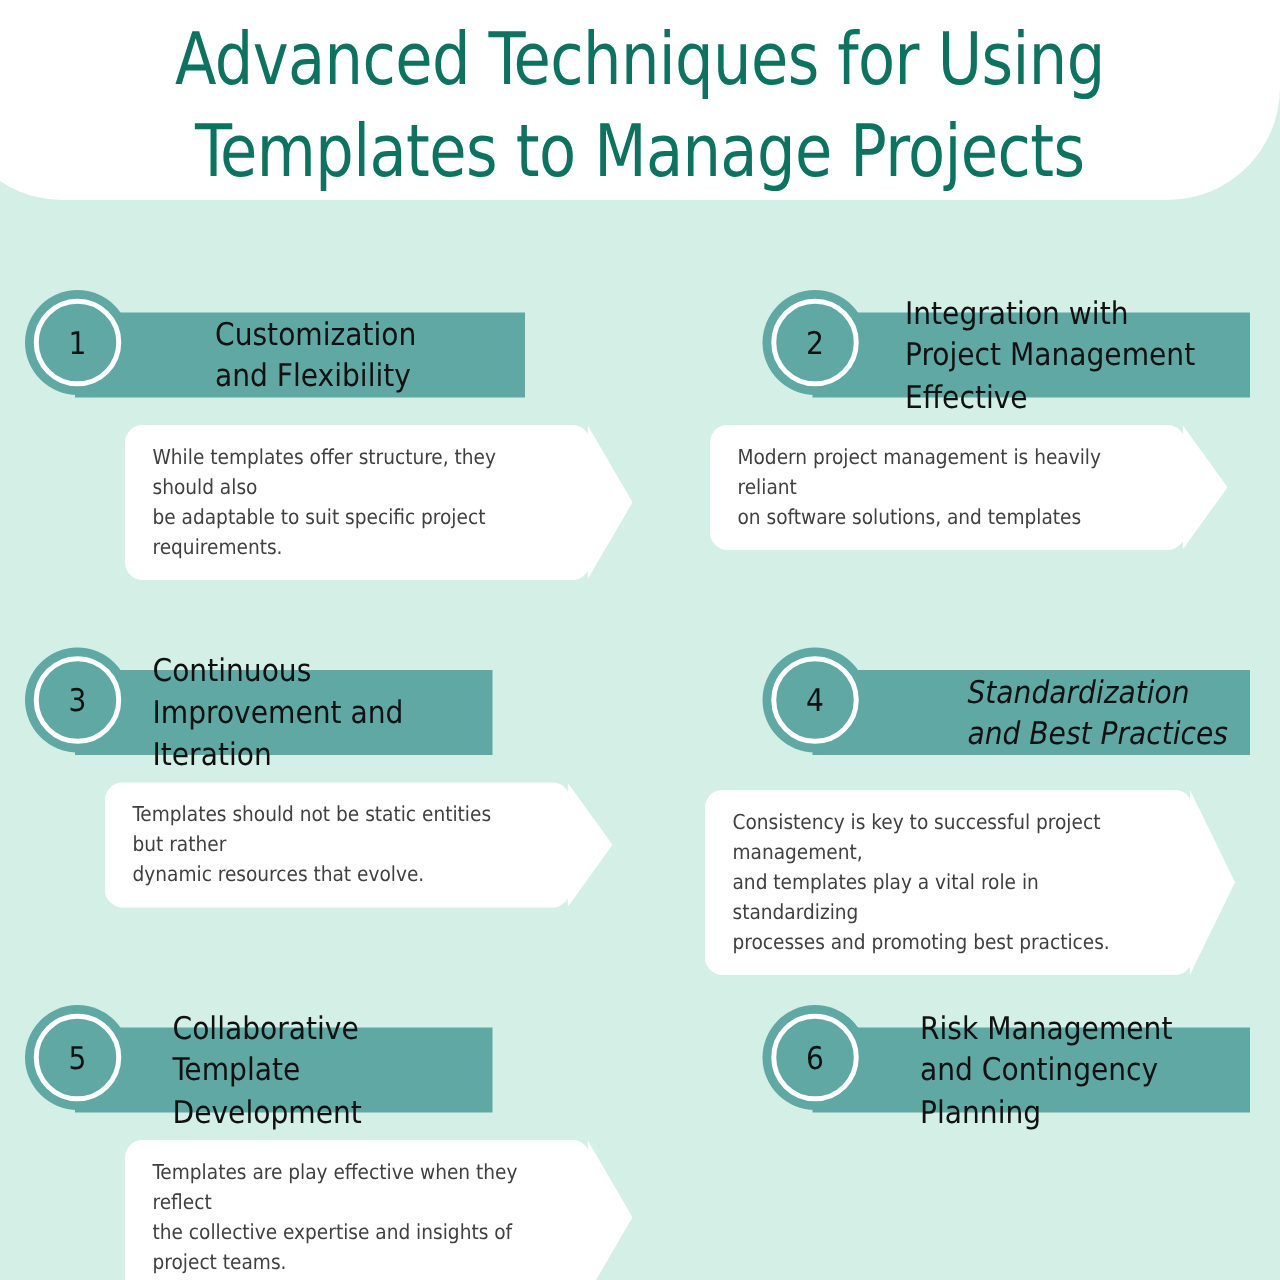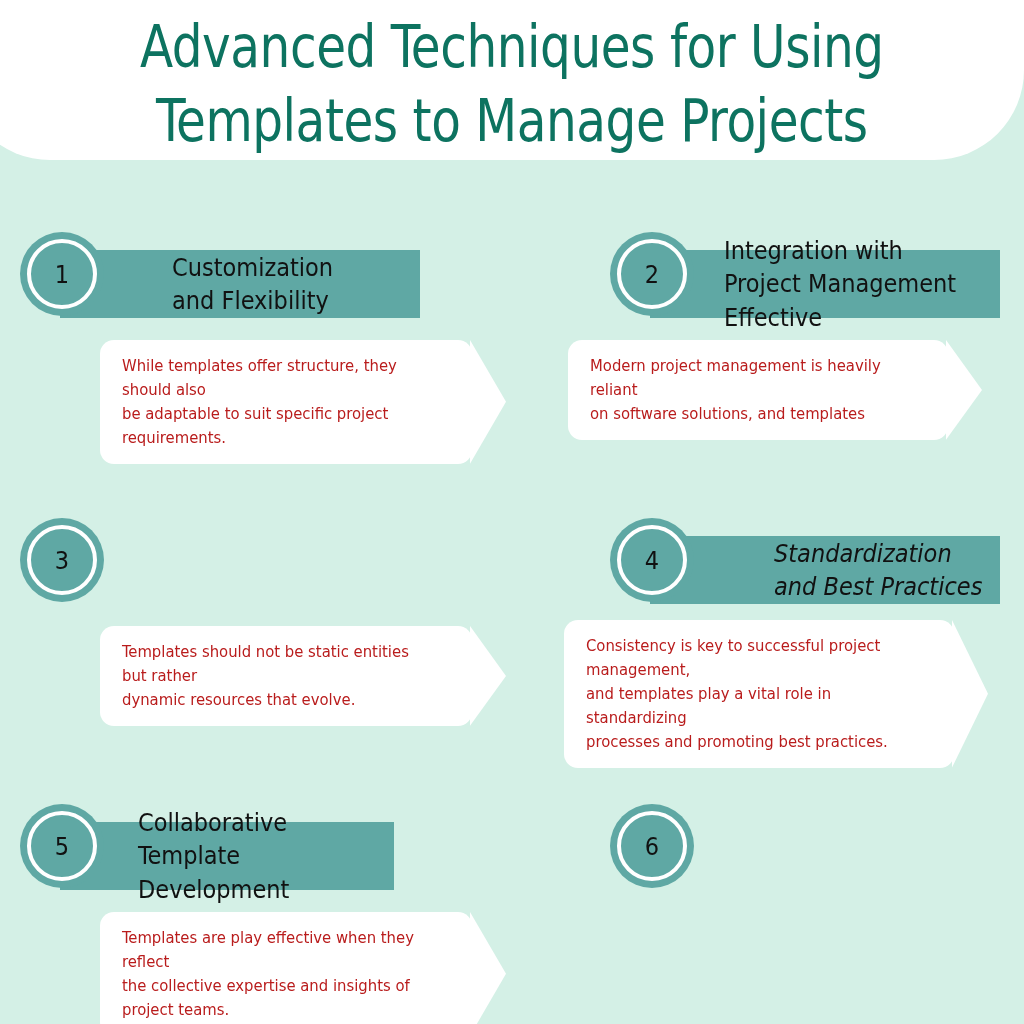--- a/index.html
+++ b/index.html
@@ -131,21 +131,21 @@
     content: "";
     position: absolute;
     right: -34px;
     top: 0;
     bottom: 0;
     width: 36px;
     background: #ffffff;
     clip-path: polygon(0 0, 0 100%, 100% 50%);
   }
   .desc-text {
-    color: #b91c1c;
+    color: #404040;
     font-size: 16.5px;
     line-height: 1.45;
     white-space: pre-line;
     font-family: "DejaVu Sans Condensed", "Liberation Sans Narrow", "Liberation Sans", sans-serif;
   }
 </style>
 </head>
 <body>
 
 <div class="title-card">
@@ -188,41 +188,45 @@
 on software solutions, and templates</div>
       </div>
     </div>
 
   </div>
 
   <div class="row">
 
     <div class="item col-left" style="width:460px;">
       <div class="bar-wrap">
+        <div class="bar" style="width:334px; padding-left:62px;">
+          <div class="bar-title">Continuous
+Improvement and Iteration</div>
+        </div>
         <div class="badge">
           <span class="badge-num">3</span>
         </div>
       </div>
-      <div class="desc" style="margin-left:80px; width:372px; margin-top:22px;align-items:flex-end;">
+      <div class="desc" style="margin-left:64px; width:372px; margin-top:22px;align-items:flex-end;">
         <div class="desc-text">Templates should not be static entities but rather
 dynamic resources that evolve.</div>
       </div>
     </div>
 
     <div class="item col-right" style="width:414px;">
       <div class="bar-wrap">
         <div class="bar" style="width:350px; padding-left:124px;font-style:italic;">
           <div class="bar-title">Standardization
 and Best Practices</div>
         </div>
         <div class="badge">
           <span class="badge-num">4</span>
         </div>
       </div>
-      <div class="desc" style="margin-left:-46px; width:390px; margin-top:16px;">
+      <div class="desc" style="margin-left:-46px; width:390px; margin-top:28px;">
         <div class="desc-text">Consistency is key to successful project management,
 and templates play a vital role in standardizing
 processes and promoting best practices.</div>
       </div>
     </div>
 
   </div>
 
   <div class="row">
 
@@ -237,20 +241,24 @@
         </div>
       </div>
       <div class="desc" style="margin-left:80px; width:372px; margin-top:22px;">
         <div class="desc-text">Templates are play effective when they reflect
 the collective expertise and insights of project teams.</div>
       </div>
     </div>
 
     <div class="item col-right" style="width:414px;">
       <div class="bar-wrap">
+        <div class="bar" style="width:350px; padding-left:86px;">
+          <div class="bar-title">Risk Management
+and Contingency Planning</div>
+        </div>
         <div class="badge">
           <span class="badge-num">6</span>
         </div>
       </div>
     </div>
 
   </div>
 
 </div>
 

